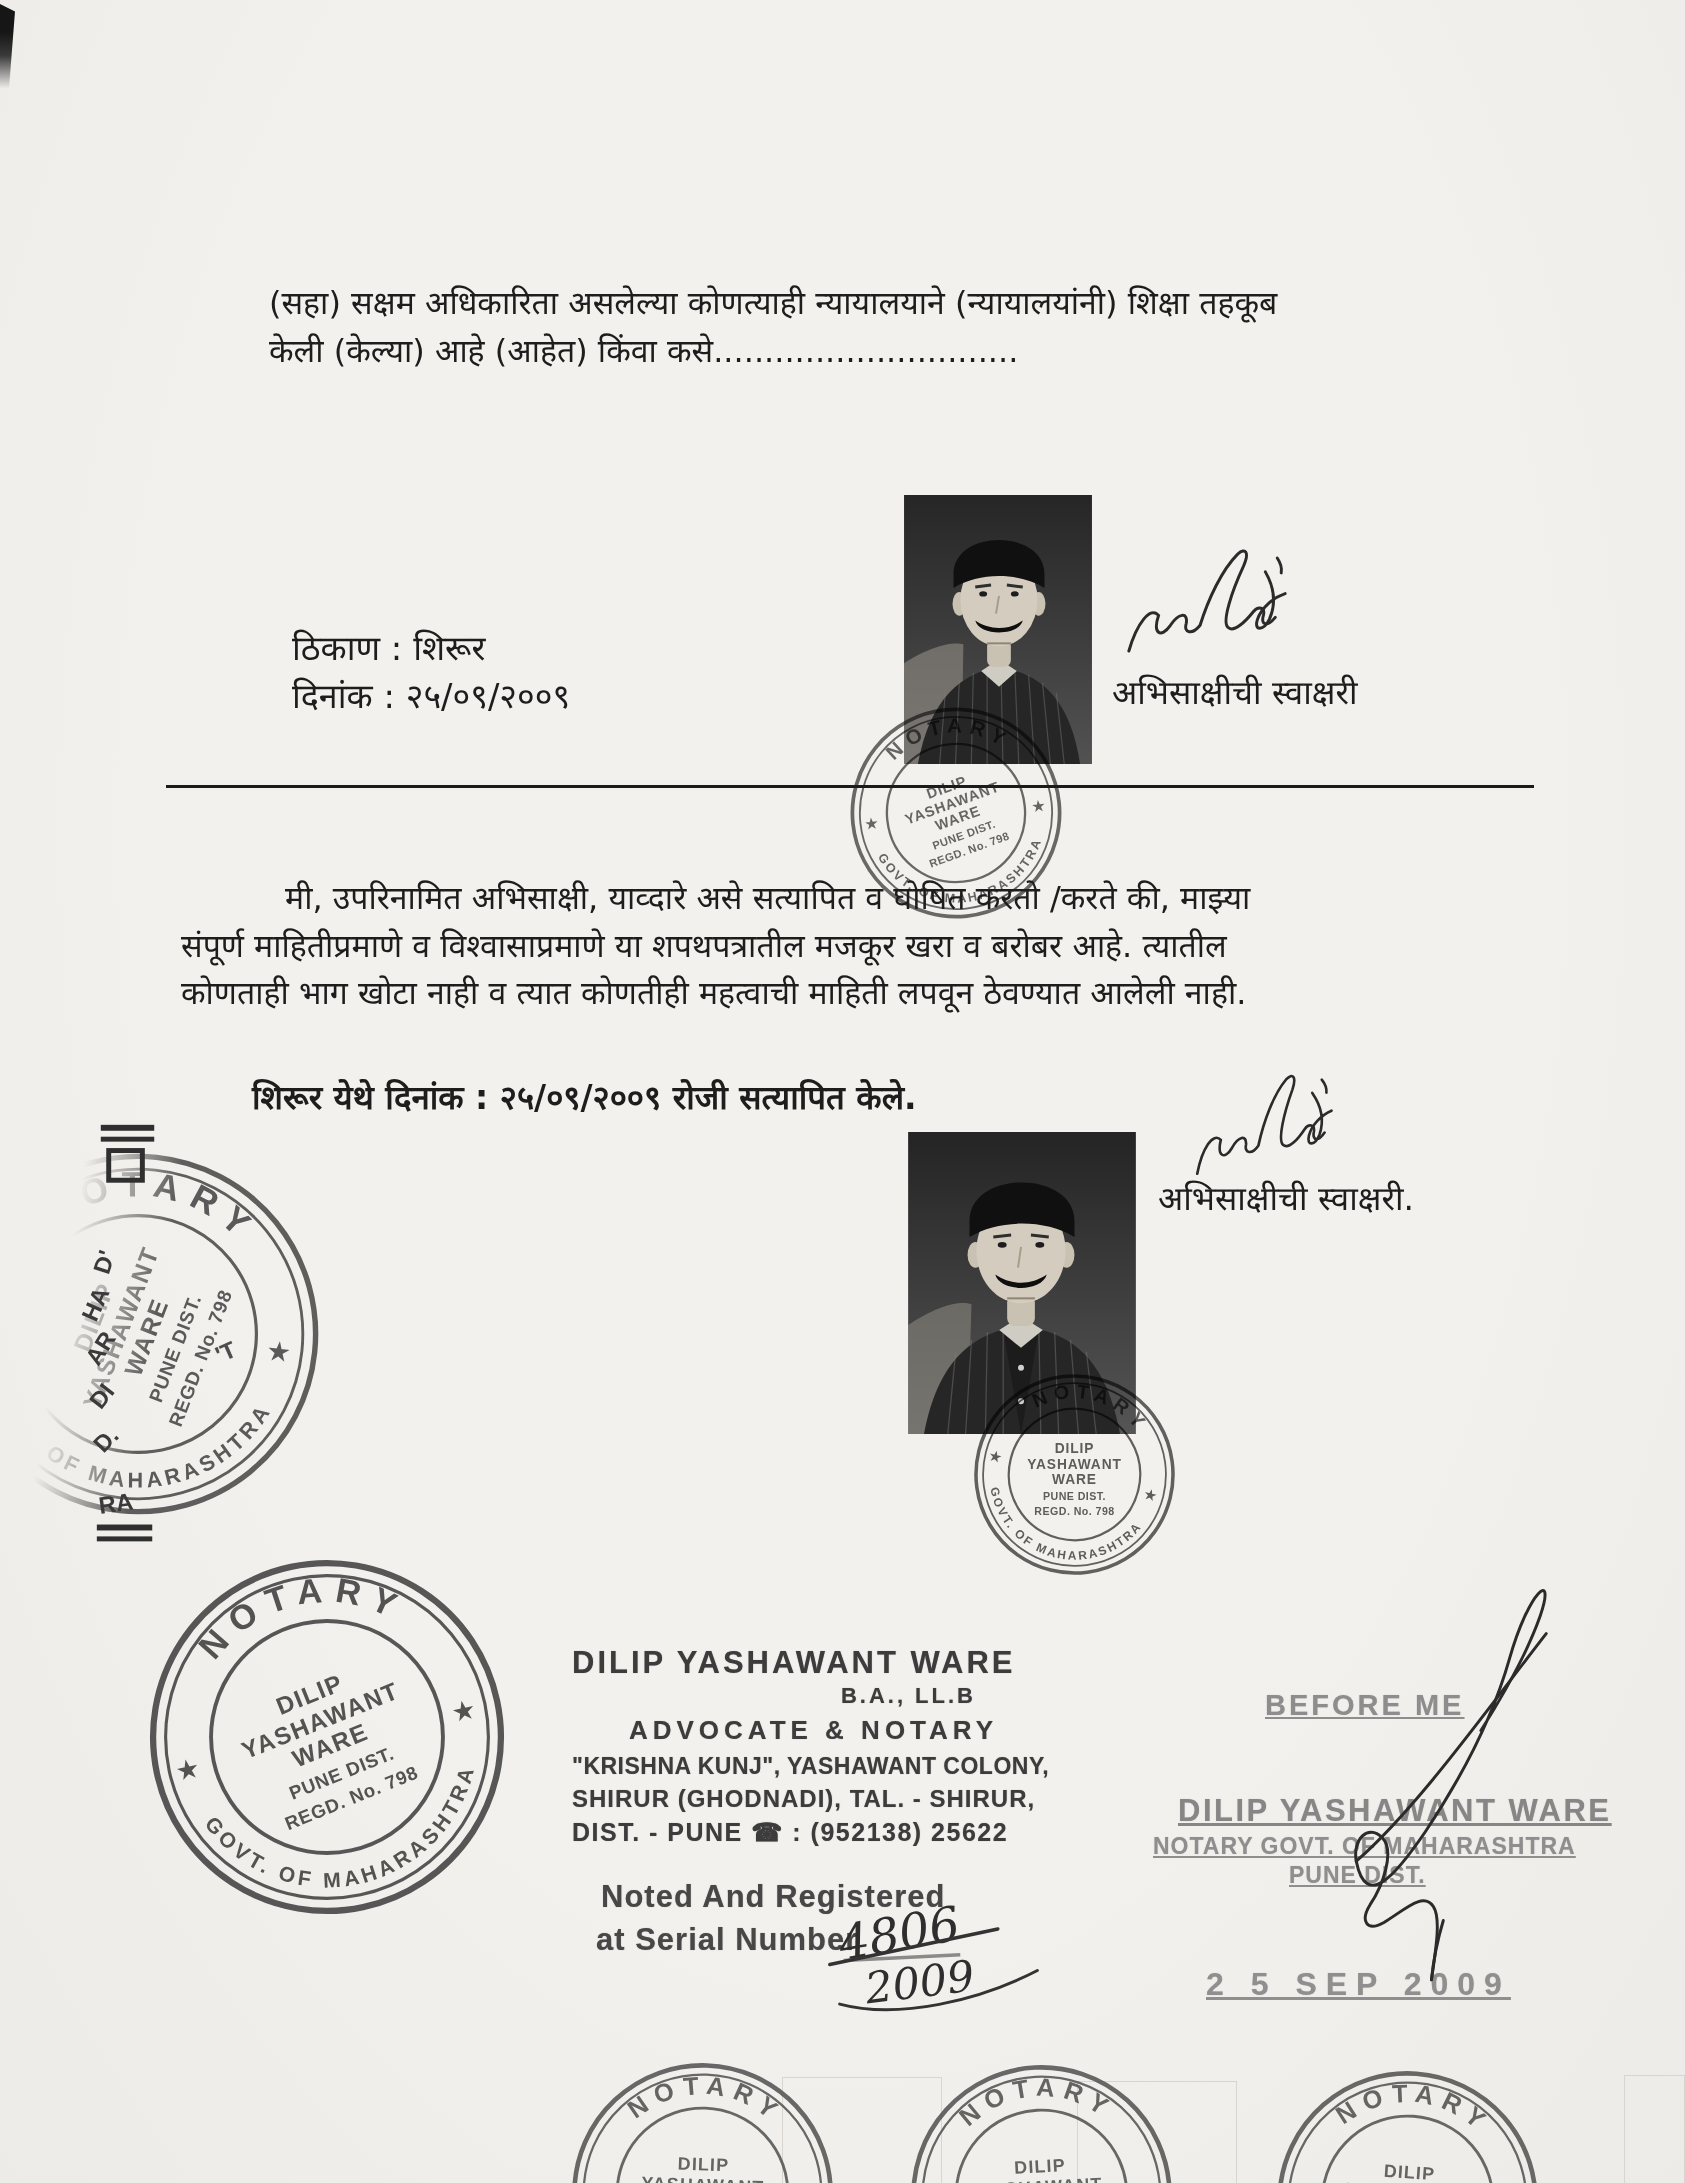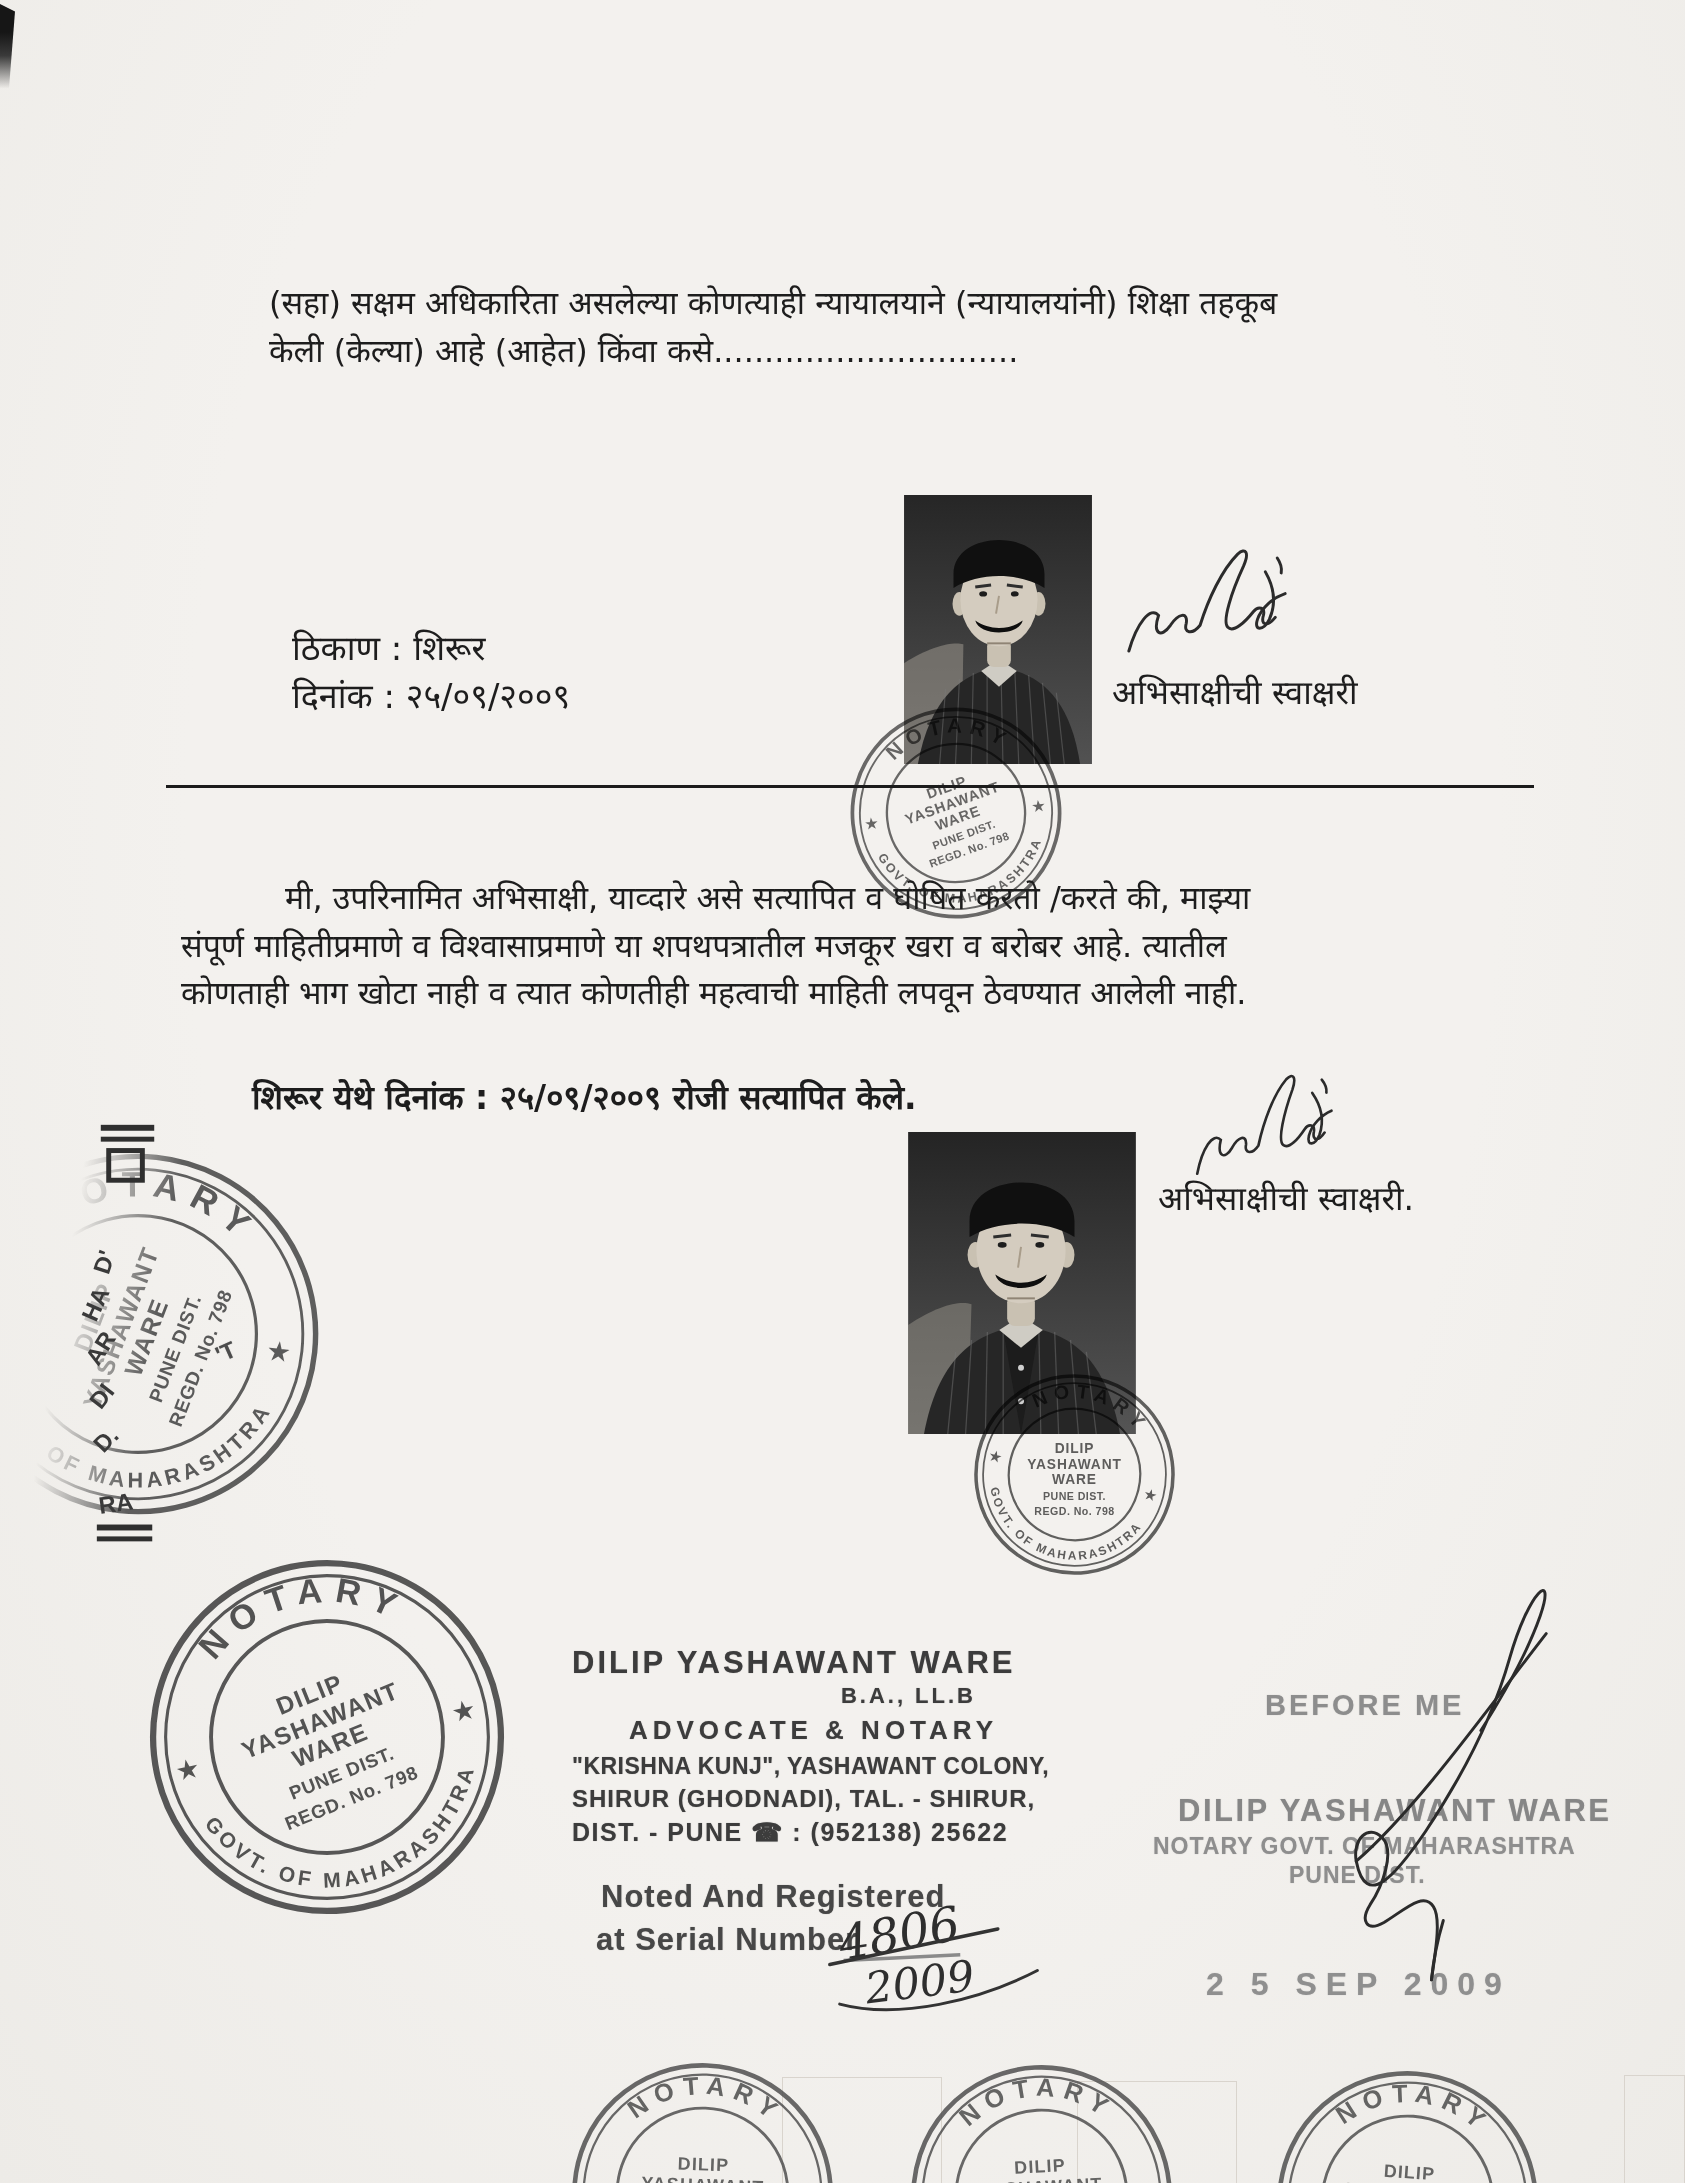--- a/index.html
+++ b/index.html
@@ -7,21 +7,21 @@
         background:radial-gradient(ellipse at 50% 38%, #f3f1ee 55%, #edebe7 100%);
         font-family:"Liberation Sans",sans-serif;}
   .abs{position:absolute;}
   .dev{font-family:"DejaVu Sans",sans-serif;color:#1d1d1d;white-space:nowrap;}
   .dev32{font-size:32px;}
   .dev33{font-size:33px;}
   .dev34{font-size:34px;}
   .inkstamp{font-family:"Liberation Sans",sans-serif;font-weight:bold;color:#3c3c3c;
             text-shadow:0 0 1px rgba(60,60,60,.45);white-space:nowrap;}
   .graystamp{font-family:"Liberation Sans",sans-serif;font-weight:bold;color:#8d8d8d;
-             text-shadow:0 0 1px rgba(140,140,140,.5);white-space:nowrap;}
+             text-shadow:0 0 1px rgba(140,140,140,.5);white-space:nowrap;text-decoration:underline;}
   .hand{font-family:"DejaVu Serif",serif;font-style:italic;color:#2e2e2e;white-space:nowrap;}
   .sep{background:#1b1b1b;}
   
   .seal circle{stroke:#4a4a4a;fill:none;}
   .seal text{fill:#464646;font-family:"Liberation Sans",sans-serif;font-weight:bold;}
   .seal .seal-arc-top{font-size:22px;letter-spacing:7px;}
   .seal .seal-arc-bot{font-size:13.5px;letter-spacing:2.5px;}
   .seal .seal-star{font-size:15px;}
   .seal .sc1{font-size:15.5px;text-anchor:middle;letter-spacing:1px;}
   .seal .sc2{font-size:12px;text-anchor:middle;letter-spacing:.5px;}

